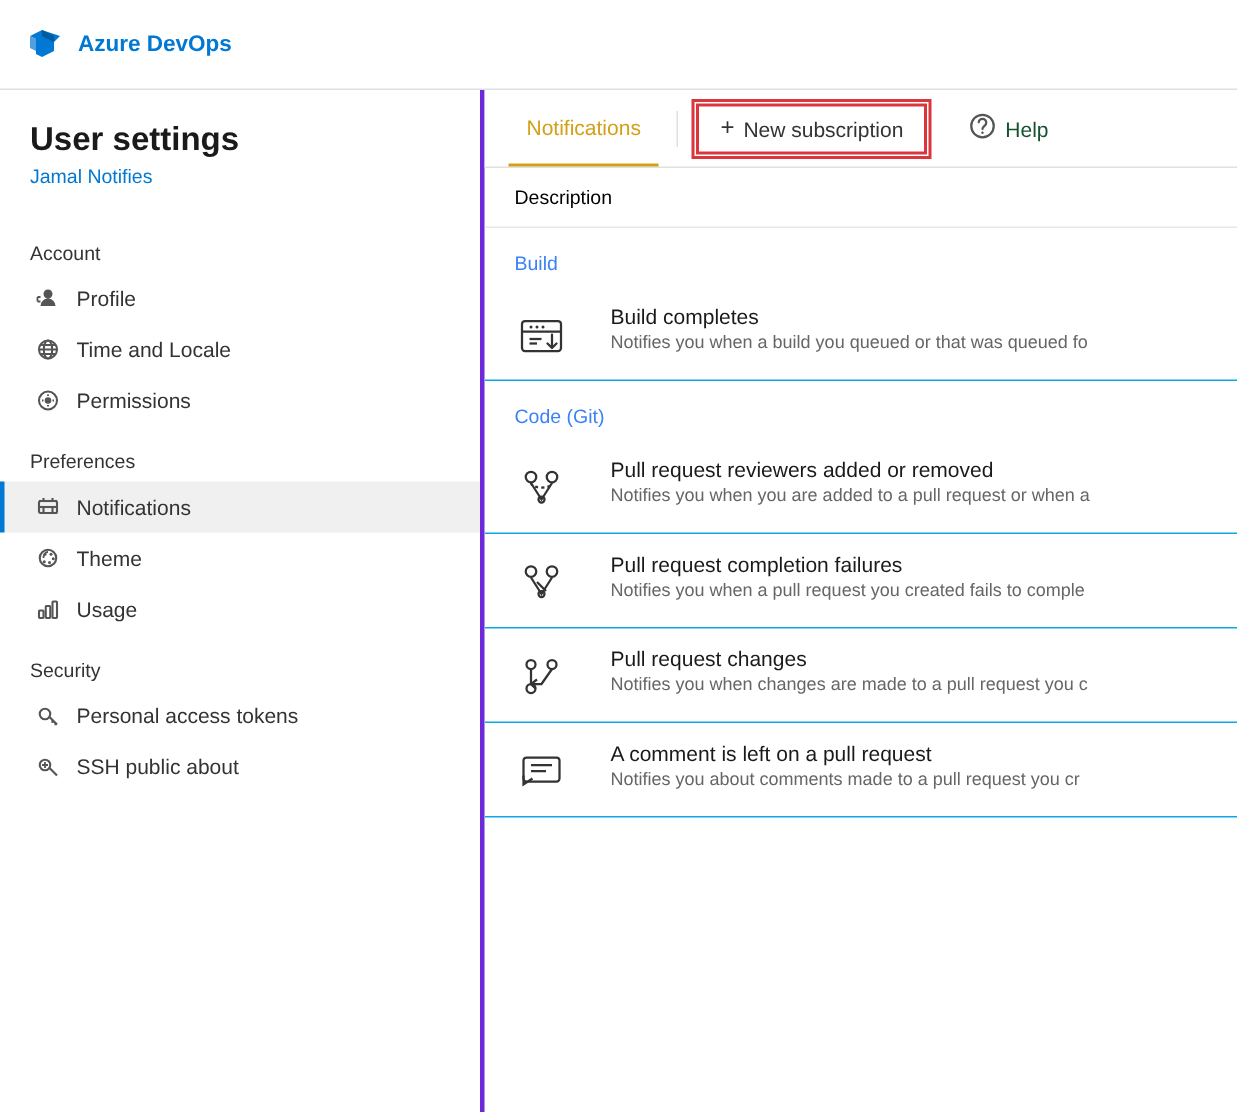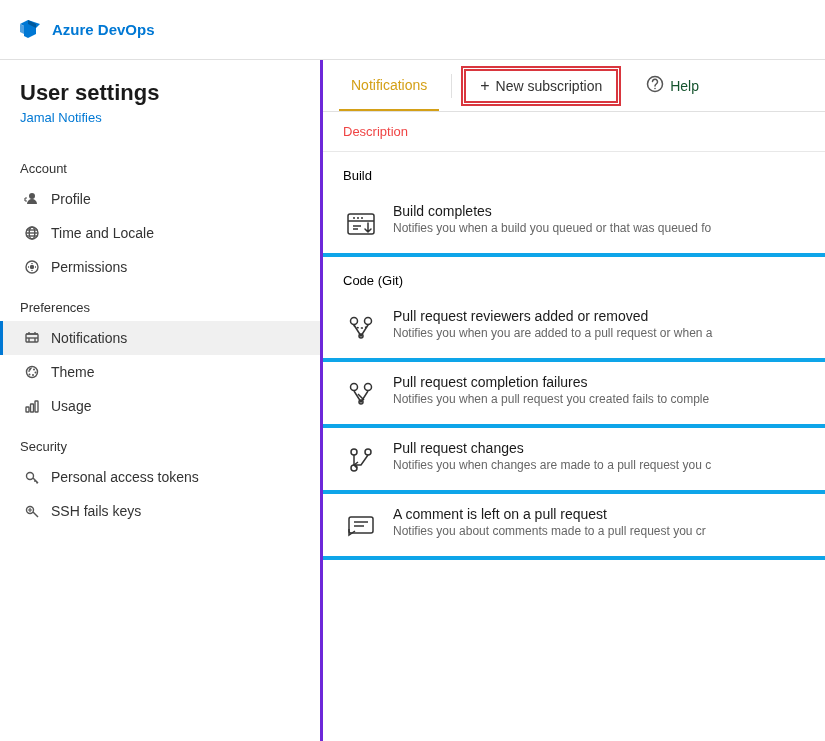--- a/index.html
+++ b/index.html
@@ -153,35 +153,35 @@
 
     
     .content {
       flex: 1;
       overflow-y: auto;
       padding: 0;
     }
     .content-header {
       padding: 12px 20px;
       font-size: 13px;
-      color: #ef4444;
+      color: #000000;
       border-bottom: 1px solid #e8e8e8;
       font-weight: 500;
     }
     .section-header {
       padding: 16px 20px 8px 20px;
       font-size: 13px;
-      color: #000000;
+      color: #3b82f6;
     }
     .notification-item {
       display: flex;
       align-items: flex-start;
-      gap: 14px;
+      gap: 28px;
       padding: 12px 20px;
-      border-bottom: 4px solid #0ea5e9;
+      border-bottom: 1px solid #0ea5e9;
     }
     .notif-icon {
       width: 36px;
       height: 36px;
       display: flex;
       align-items: center;
       justify-content: center;
       flex-shrink: 0;
       margin-top: 2px;
     }
@@ -306,21 +306,21 @@
       <span>Personal access tokens</span>
     </div>
     <div class="sidebar-item">
       <span class="sidebar-icon">
         <svg width="16" height="16" viewBox="0 0 16 16" fill="none" stroke="currentColor" stroke-width="1.4">
           <circle cx="6" cy="7" r="3.5"></circle>
           <line x1="9" y1="9" x2="14" y2="14"></line>
           <path d="M6 5v4M4 7h4" stroke-width="1.2"></path>
         </svg>
       </span>
-      <span>SSH fails keys</span>
+      <span>SSH public about</span>
     </div>
   </div>
 
   <div class="main">
 
     <div class="tabbar">
       <div class="tab active">
         <span>Notifications</span>
       </div>
       <div class="tab-divider"></div>

